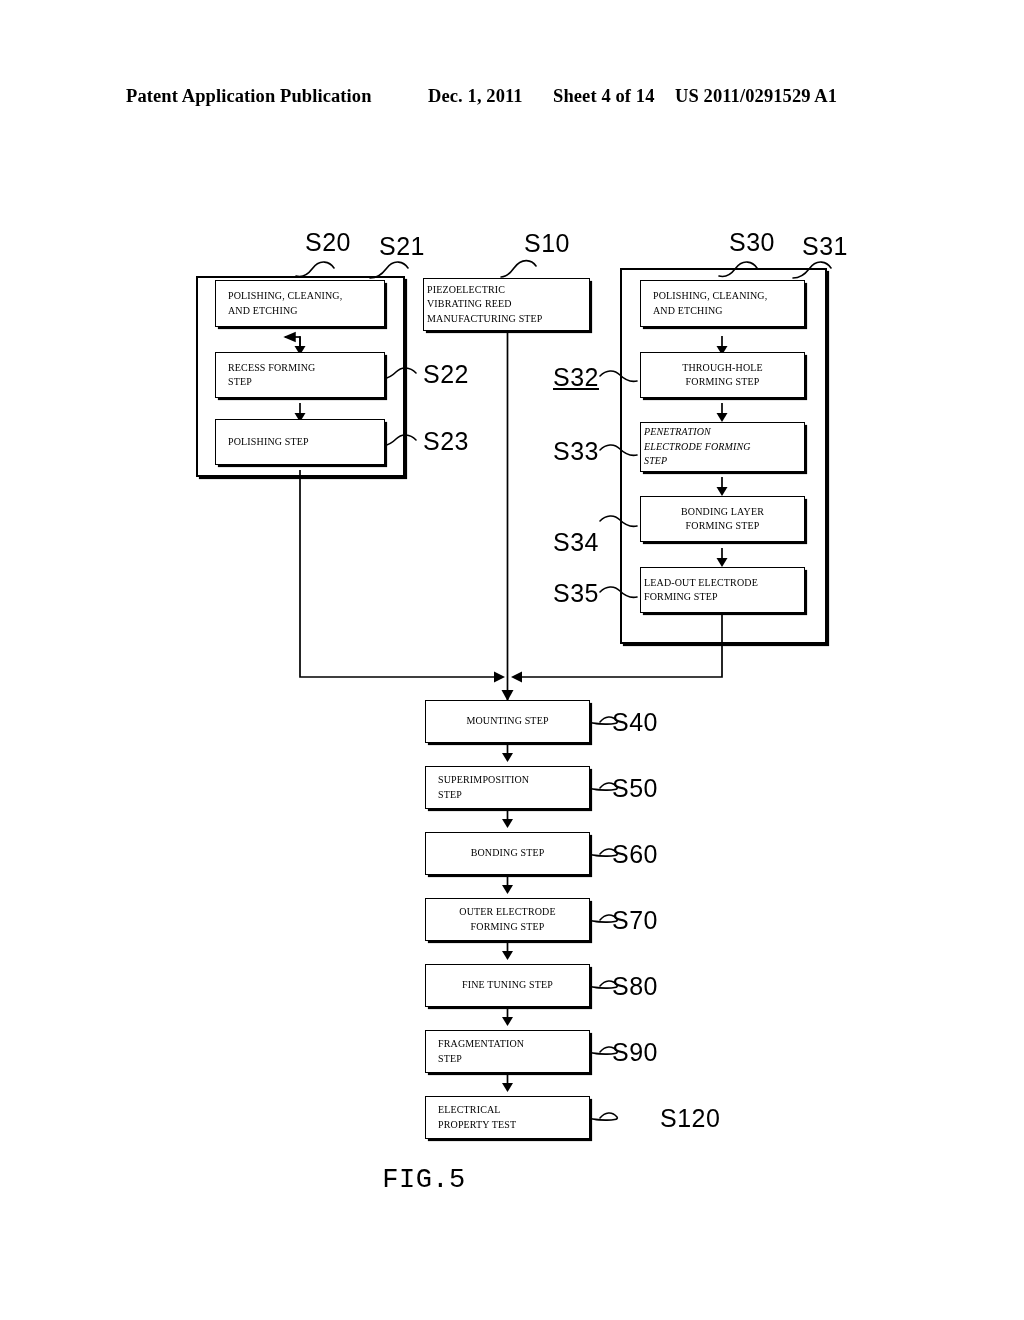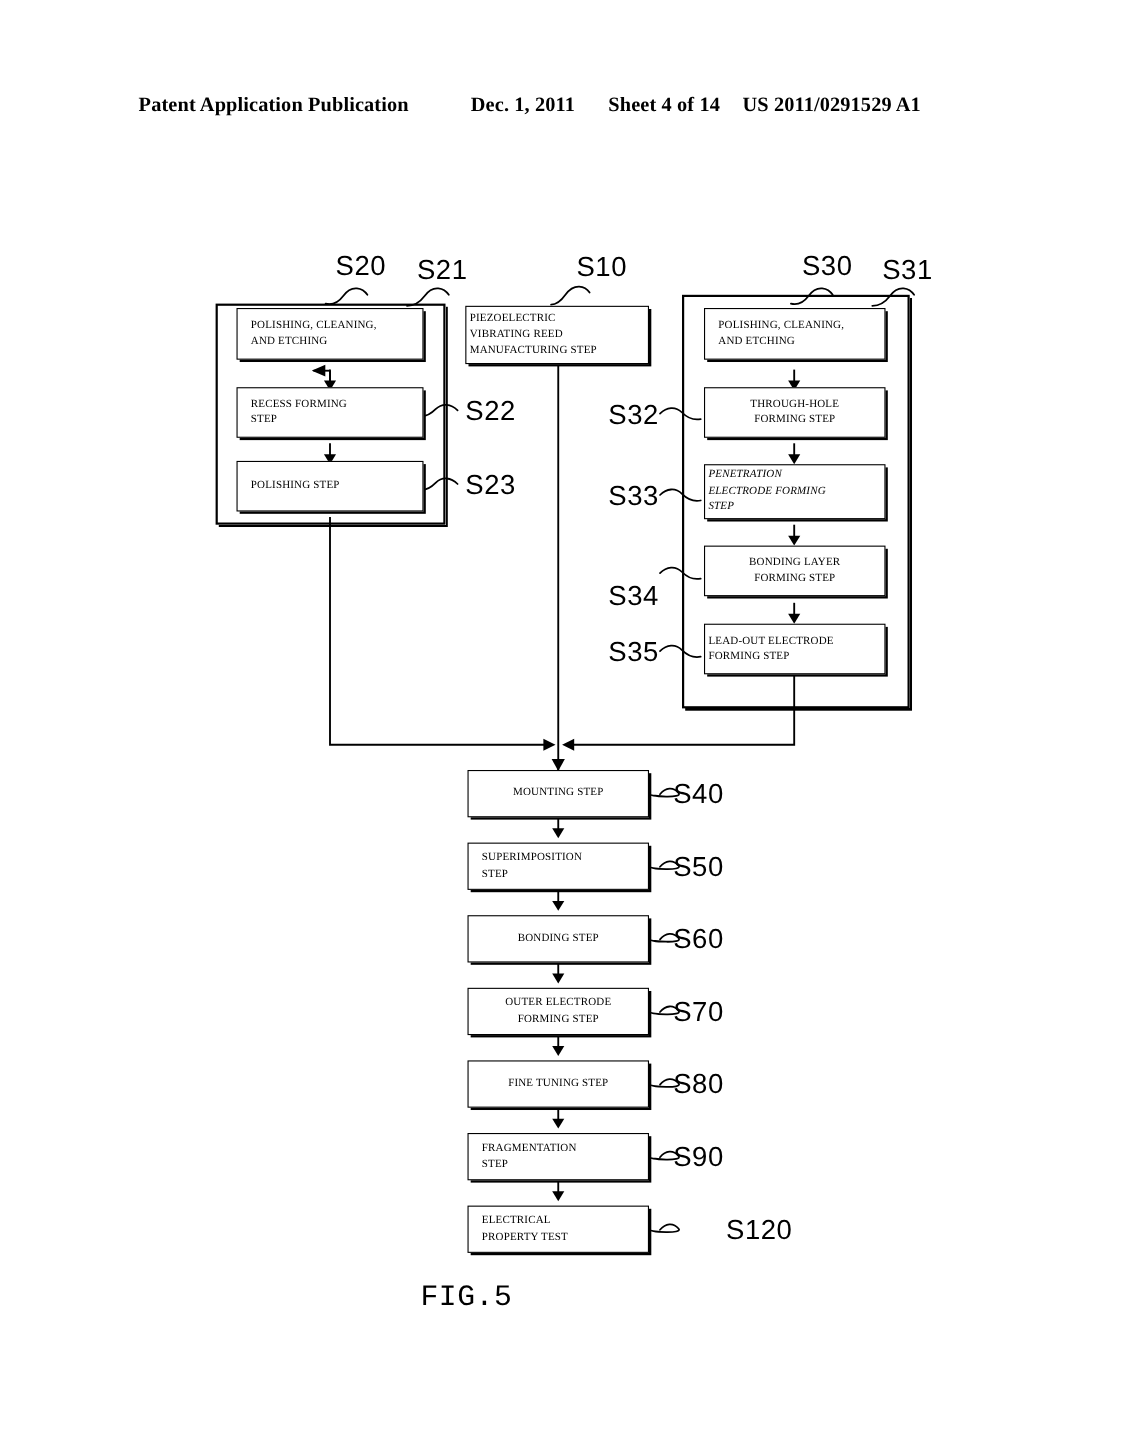--- a/index.html
+++ b/index.html
@@ -244,21 +244,21 @@
 FORMING STEP</span>
 </div>
 
 <div class="box left tight" style="left:640px; top:567px; width:165px; height:46px;">
   <span class="bx-txt">LEAD-OUT ELECTRODE
 FORMING STEP</span>
 </div>
 
 <div class="slabel" style="left:729px; top:228px;">S30</div>
 <div class="slabel" style="left:802px; top:232px;">S31</div>
-<div class="slabel" style="left:553px; top:363px;">S32</div>
+<div class="slabel" style="left:553px; top:363px;text-decoration:underline;">S32</div>
 <div class="slabel" style="left:553px; top:437px;">S33</div>
 <div class="slabel" style="left:553px; top:528px;">S34</div>
 <div class="slabel" style="left:553px; top:579px;">S35</div>
 
 <div class="box center" style="left:425px; top:700px; width:165px; height:43px;">
   <span class="bx-txt">MOUNTING STEP</span>
 </div>
 <div class="box left" style="left:425px; top:766px; width:165px; height:43px;">
   <span class="bx-txt">SUPERIMPOSITION
 STEP</span>

